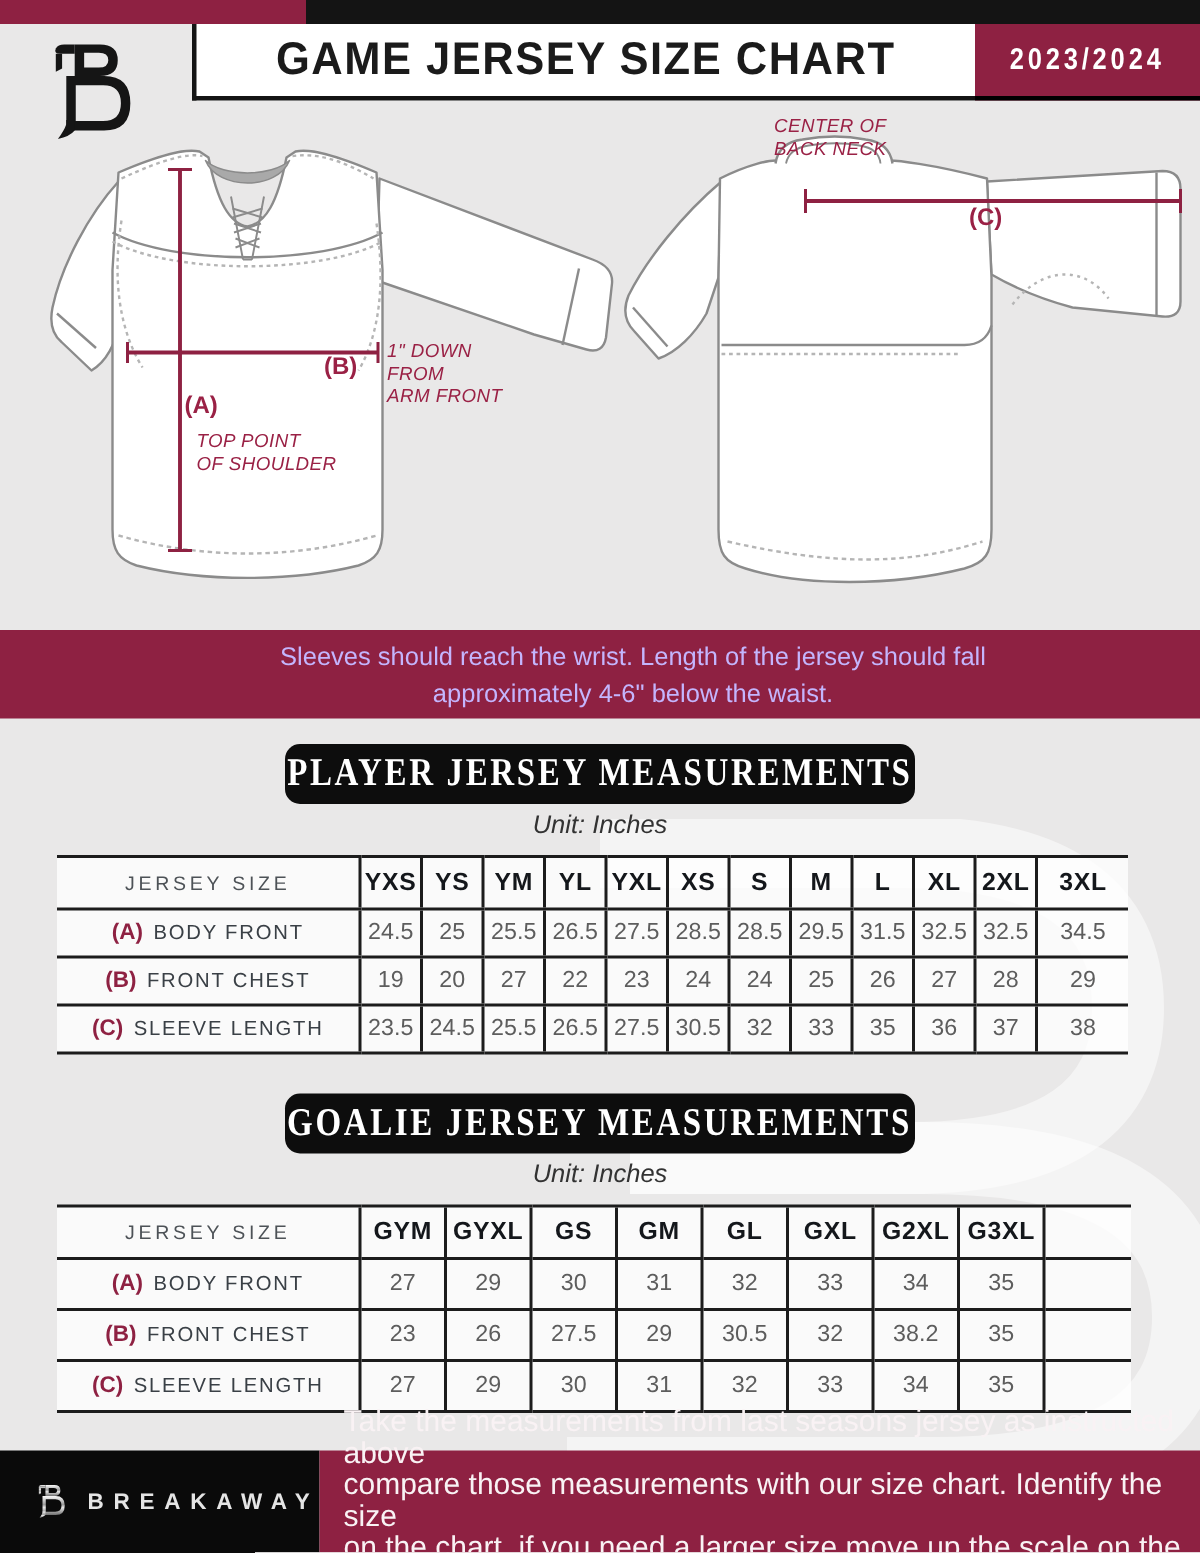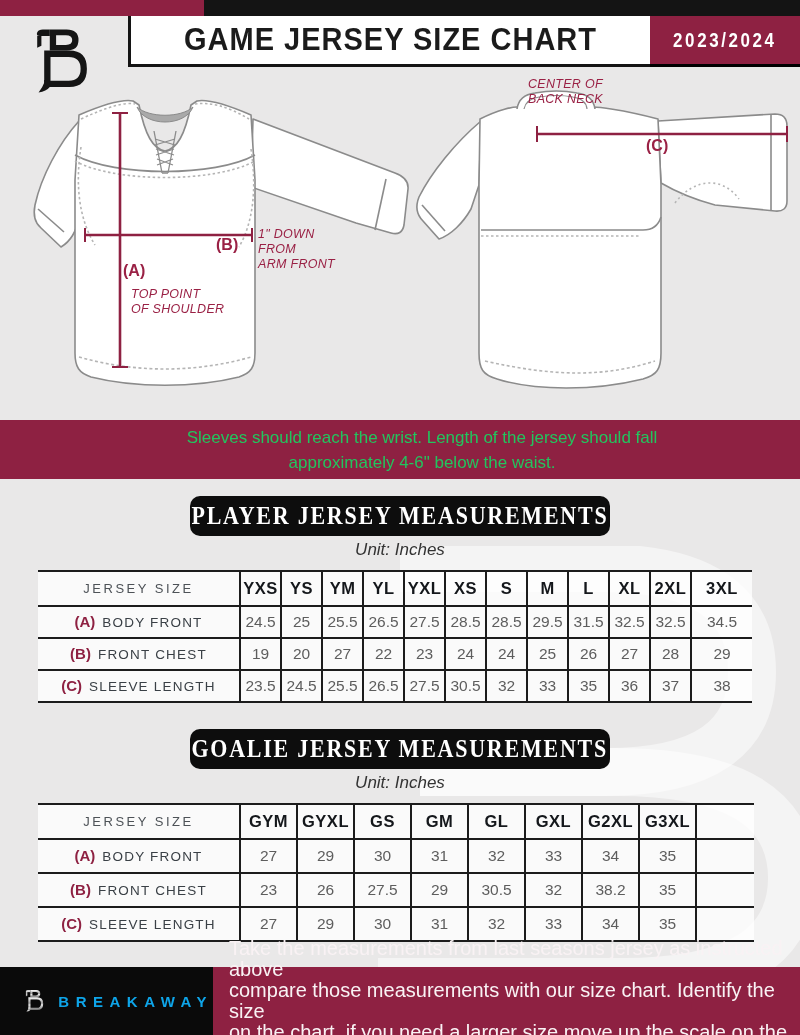--- a/index.html
+++ b/index.html
@@ -18,21 +18,21 @@
   .year-box .t{font-size:20px;font-weight:bold;letter-spacing:3px;color:#ffffff;transform:scaleX(0.85);white-space:nowrap;}
   .logo-header{position:absolute;left:26px;top:24px;width:70px;height:77px;}
   
   .diagram{position:absolute;left:15px;top:85px;width:780px;height:330px;z-index:1;}
   .anno{position:absolute;color:#9a2145;z-index:2;}
   .anno .big{font-weight:bold;font-size:16px;}
   .anno.note{font-style:italic;font-size:12.5px;line-height:15px;letter-spacing:.3px;}
   
   .banner{position:absolute;left:0;top:420px;width:800px;height:59px;background:#8e2142;z-index:1;
           display:flex;flex-direction:column;align-items:center;justify-content:center;}
-  .banner div{color:#22c55e;font-size:17px;line-height:25px;margin-left:44px;}
+  .banner div{color:#c4b5fd;font-size:17px;line-height:25px;margin-left:44px;}
   
   .badge{position:absolute;left:50%;transform:translateX(-50%);width:420px;height:40px;background:#0d0d0d;
          border-radius:10px;display:flex;align-items:center;justify-content:center;z-index:1;font-family:Liberation Serif, serif;}
   .badge .t{color:#ffffff;font-weight:bold;font-size:25px;letter-spacing:2px;transform:scale(.88,1.05);white-space:nowrap;}
   .unit{position:absolute;left:0;width:800px;text-align:center;font-style:italic;font-size:17px;color:#333333;z-index:1;}
   
   .size-table{position:absolute;left:38px;border-collapse:collapse;table-layout:fixed;z-index:1;}
   .size-table th,.size-table td{border-top:2.5px solid #1c1c1c;border-bottom:2.5px solid #1c1c1c;
        background:rgba(255,255,255,.78);text-align:center;vertical-align:middle;padding:0;}
   .size-table .sz,.size-table .val{border-left:2px solid #1c1c1c;}
@@ -41,21 +41,21 @@
   .size-table .val{font-size:15.5px;color:#5d5d5d;font-weight:normal;}
   .size-table .lblcell .key{color:#8e2142;font-weight:bold;font-size:15px;margin-right:7px;}
   .size-table .lblcell .lbl{font-size:13.5px;letter-spacing:1.2px;color:#3a4046;}
   #player-table thead th{height:33px;} #player-table tbody td{height:30px;}
   #goalie-table thead th{height:33px;} #goalie-table tbody td{height:32px;}
   
   .watermark{position:absolute;left:360px;top:546px;width:460px;height:460px;z-index:0;}
   
   .footer-black{position:absolute;left:0;top:967px;width:213px;height:68px;background:#0a0a0a;z-index:2;
                 display:flex;align-items:center;gap:12px;padding-left:22px;box-sizing:border-box;}
-  .brand-text{color:#0ea5e9;font-weight:bold;font-size:15px;letter-spacing:6.5px;}
+  .brand-text{color:#e5e5e5;font-weight:bold;font-size:15px;letter-spacing:6.5px;}
   .footer-maroon{position:absolute;left:213px;top:967px;width:587px;height:68px;background:#8e2142;z-index:2;
                  display:flex;flex-direction:column;justify-content:center;padding-left:16px;box-sizing:border-box;}
   .footer-maroon div{color:#f9f2f4;font-size:20px;line-height:21px;}
 </style>
 </head>
 <body>
 
 <div class="page">
 
   <svg class="watermark" viewBox="0 0 460 460">
@@ -143,21 +143,21 @@
     <div>TOP POINT</div>
     <div>OF SHOULDER</div>
   </div>
   <div class="anno" style="left:216px;top:236px;">
     <span class="big">(B)</span></div>
   <div class="anno note" style="left:258px;top:227px;">
     <div>1" DOWN</div>
     <div>FROM</div>
     <div>ARM FRONT</div>
   </div>
-  <div class="anno note" style="left:528px;top:77px;">
+  <div class="anno note" style="left:516px;top:77px;">
     <div>CENTER OF</div>
     <div>BACK NECK</div>
   </div>
   <div class="anno" style="left:646px;top:137px;">
     <span class="big">(C)</span></div>
 
   <div class="banner">
     <div>Sleeves should reach the wrist. Length of the jersey should fall</div>
     <div>approximately 4-6" below the waist.</div>
   </div>

